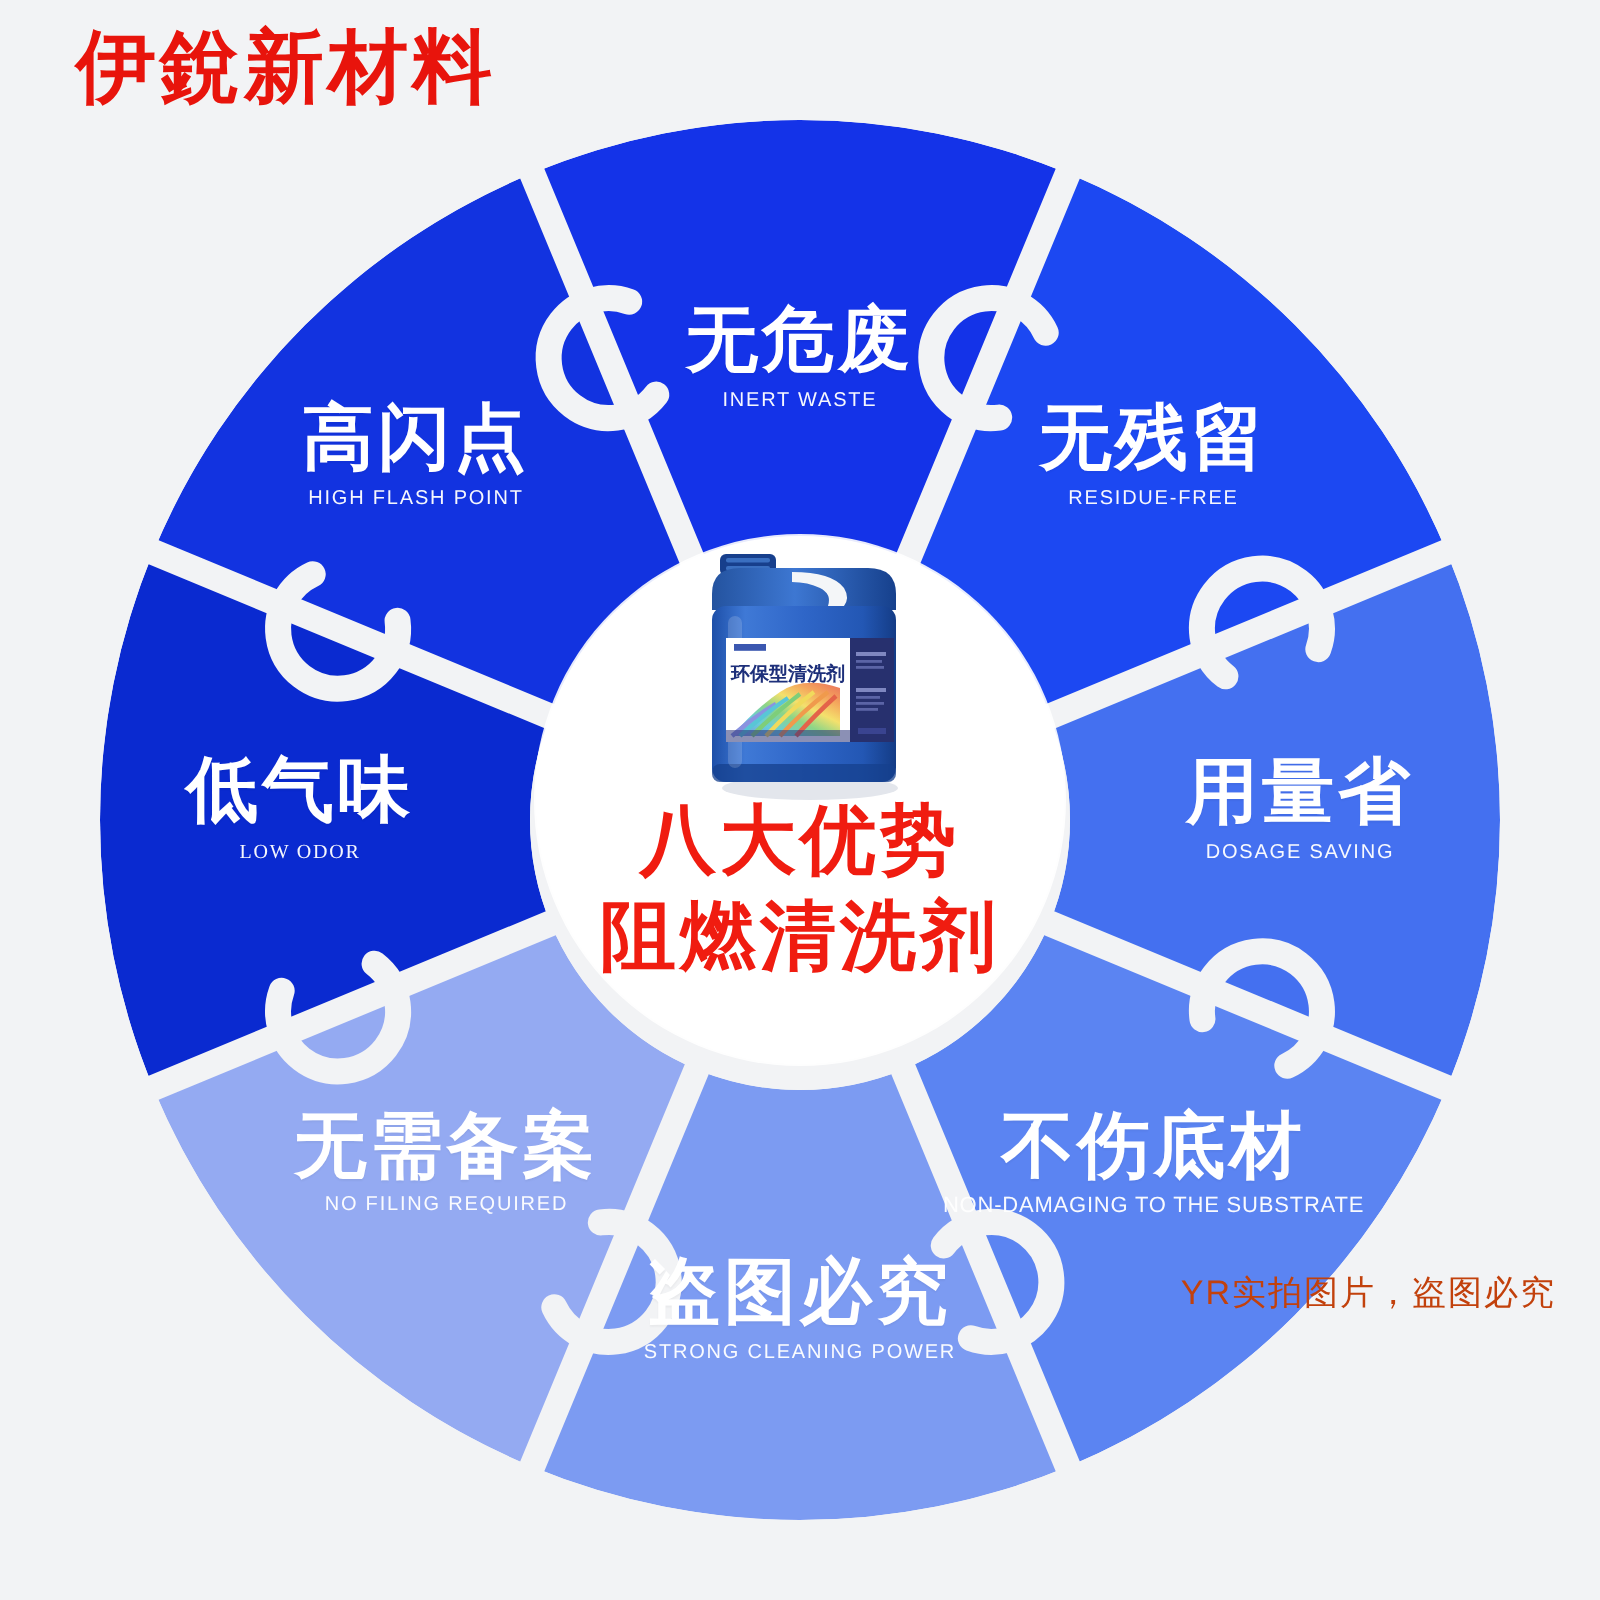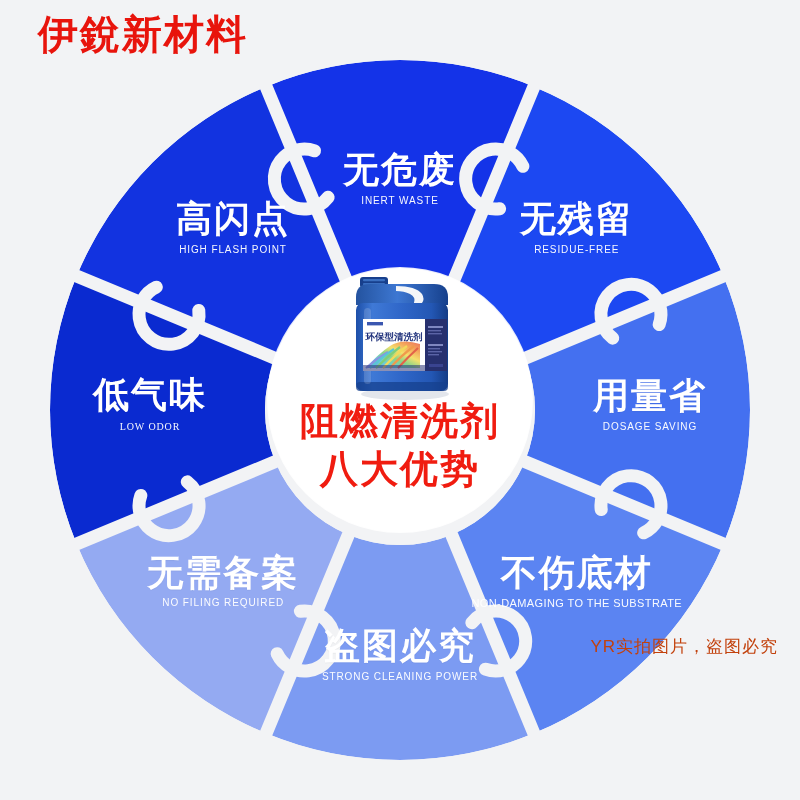--- a/index.html
+++ b/index.html
@@ -139,21 +139,21 @@
           <div class="seg-en">STRONG CLEANING POWER</div>
         </div>
         <div class="seg-label" style="left: 48.2233px; top: 497.777px; width: 260px;">
           <div class="seg-cn">无需备案</div>
           <div class="seg-en">NO FILING REQUIRED</div>
         </div>
         <div class="seg-label" style="left: -25px; top: 321px; width: 260px; font-family: Liberation Serif, serif;">
           <div class="seg-cn">低气味</div>
           <div class="seg-en">LOW ODOR</div>
         </div>
-        <div class="seg-label" style="left: 58px; top: 144.223px; width: 260px;">
+        <div class="seg-label" style="left: 33px; top: 144.223px; width: 260px;">
           <div class="seg-cn">高闪点</div>
           <div class="seg-en">HIGH FLASH POINT</div>
         </div>
       </div>
   </div>
 
   <div class="inner-circle"></div>
 
   <div class="product">
     <svg viewBox="0 0 150 150" width="150" height="150">
@@ -219,19 +219,19 @@
         <path d="M46 104 Q58 92 70 83" stroke="#7ece7a" stroke-width="2.2" fill="none"></path>
         <path d="M53 104 Q65 91 77 82" stroke="#f1da5c" stroke-width="2.2" fill="none"></path>
         <path d="M60 104 Q72 91 84 82" stroke="#f09a4c" stroke-width="2.2" fill="none"></path>
         <path d="M68 104 Q78 93 88 84" stroke="#e46349" stroke-width="2.2" fill="none"></path>
         <rect x="33" y="101" width="62" height="6" fill="#2b3578" opacity=".55"></rect>
       </g>
     </svg>
   </div>
 
   <div class="center-title">
+    <div>八大优势</div>
     <div>阻燃清洗剂</div>
-    <div>八大优势</div>
   </div>
 
   <div class="footer">YR实拍图片，盗图必究</div>
 
 </div>
 
 </body></html>

